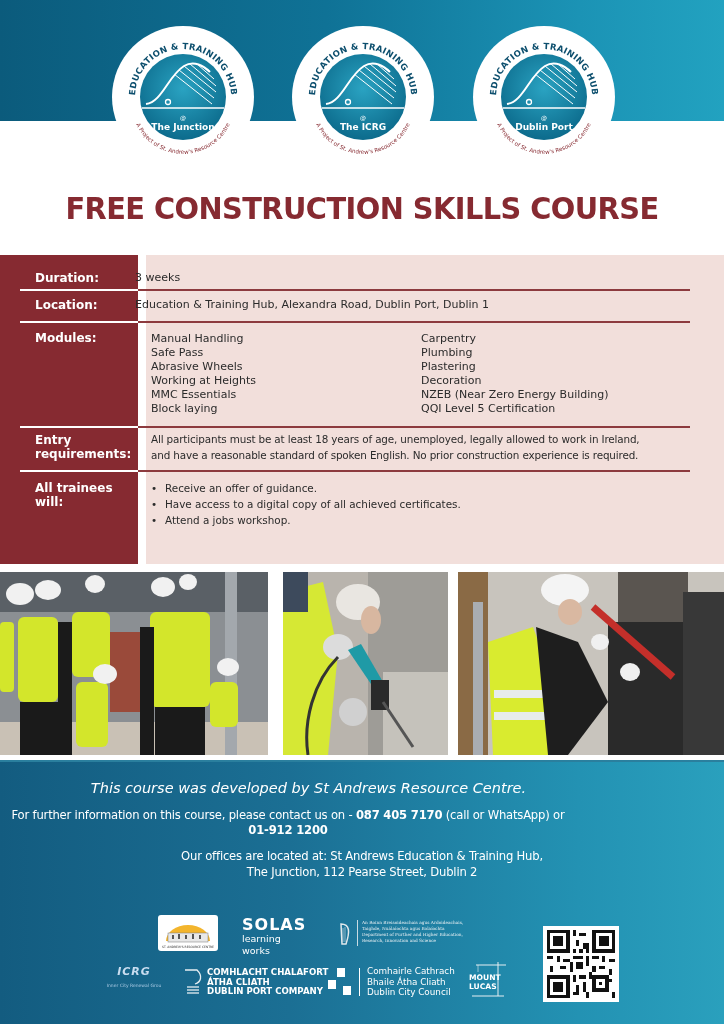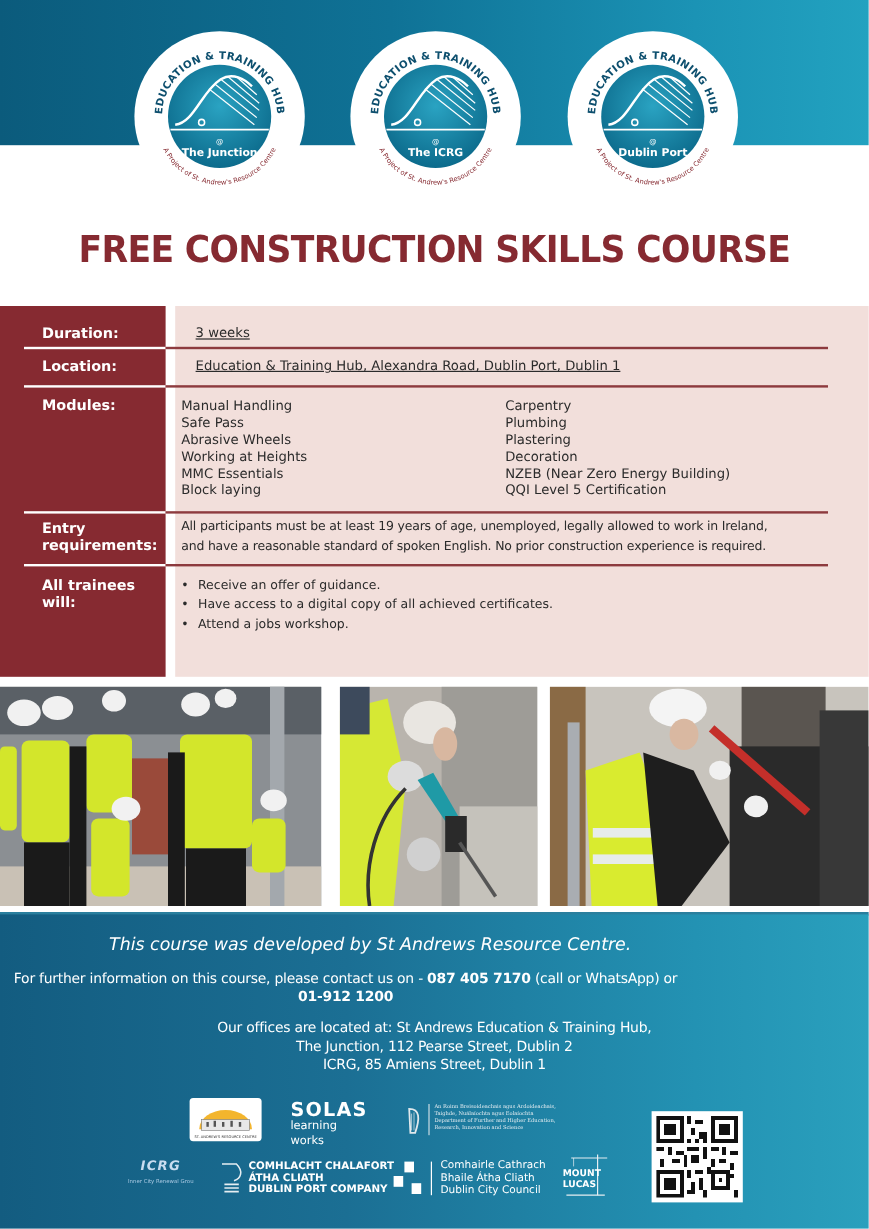--- a/index.html
+++ b/index.html
@@ -27,21 +27,21 @@
   }
   .info-right {
     position: absolute; left: 146px; top: 255px; width: 578px; height: 309px; background: #f2dfdb;
   }
   .row { position: absolute; left: 0; width: 690px; }
   .row .lbl {
     position: absolute; left: 35px; width: 100px; color: #ffffff; font-weight: bold;
     font-size: 12px; line-height: 14px;
   }
   .row .val {
-    position: absolute; left: 163px; color: #2b2b2b; font-size: 11px; line-height: 14px; text-decoration: underline;
+    position: absolute; left: 135px; color: #2b2b2b; font-size: 11px; line-height: 14px;
   }
   .divider-left { position: absolute; left: 20px; width: 118px; height: 2px; background: #ffffff; }
   .divider-right { position: absolute; left: 138px; width: 552px; height: 2px; background: #8d3a3e; }
   .mods { position: absolute; font-size: 11px; line-height: 14px; color: #2b2b2b; }
   .mods div { white-space: nowrap; }
   .entry-text { position: absolute; left: 151px; width: 545px; font-size: 10.4px; line-height: 16px; color: #2b2b2b; letter-spacing: -0.15px; }
   .bullets { position: absolute; left: 151px; font-size: 10.4px; line-height: 16px; color: #2b2b2b; }
   .bullets div::before { content: "•"; display: inline-block; width: 14px; }
 
   .photo { position: absolute; top: 572px; height: 183px; overflow: hidden; }
@@ -206,21 +206,21 @@
 <div class="divider-left" style="top:426px;"></div>
 <div class="divider-right" style="top:426px;"></div>
 
 <div class="row" style="top:433px;">
   <div class="lbl">
     <div>Entry</div>
     <div>requirements:</div>
   </div>
 </div>
 <div class="entry-text" style="top:431px;">
-  <div>All participants must be at least 19 years of age, unemployed, legally allowed to work in Ireland,</div>
+  <div>All participants must be at least 18 years of age, unemployed, legally allowed to work in Ireland,</div>
   <div>and have a reasonable standard of spoken English. No prior construction experience is required.</div>
 </div>
 <div class="divider-left" style="top:470px;"></div>
 <div class="divider-right" style="top:470px;"></div>
 
 <div class="row" style="top:481px;">
   <div class="lbl">
     <div>All trainees</div>
     <div>will:</div>
   </div>
@@ -304,21 +304,20 @@
 <div class="footer">
   <div class="dev">This course was developed by St Andrews Resource Centre.</div>
   <div class="contact">
     <div>
       <span>For further information on this course, please contact us on - </span><b>087 405 7170</b><span> (call or WhatsApp) or </span><b>01-912 1200</b>
     </div>
   </div>
   <div class="offices">
     <div>Our offices are located at: St Andrews Education &amp; Training Hub,</div>
     <div>The Junction, 112 Pearse Street, Dublin 2</div>
-    <div>ICRG, 85 Amiens Street, Dublin 1</div>
   </div>
 </div>
 
 <div class="logo" style="left:158px; top:915px; width:60px; height:36px; background:#ffffff; border-radius:3px; overflow:hidden;">
   <svg width="60" height="36" viewBox="0 0 60 36">
     <path d="M 8 26 A 22 16 0 0 1 52 26 Z" fill="#f3b52d"></path>
     <rect x="10" y="18" width="40" height="9" fill="#e8e8e8" stroke="#777" stroke-width="0.5"></rect>
     <g fill="#555">
         <rect x="14" y="20" width="2" height="4"></rect>
         <rect x="20" y="19" width="2" height="5"></rect>

